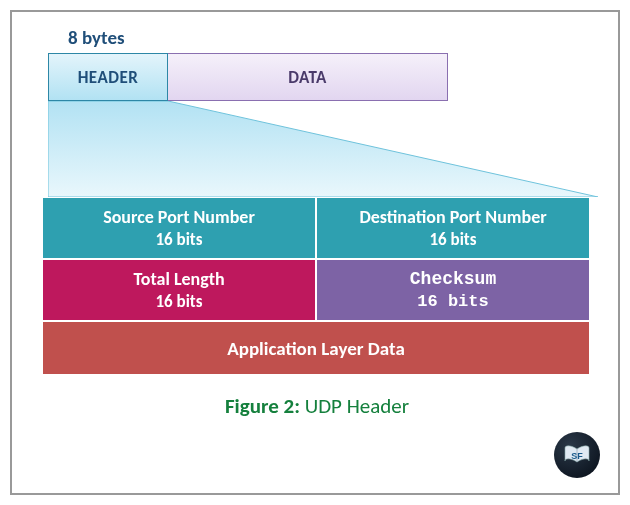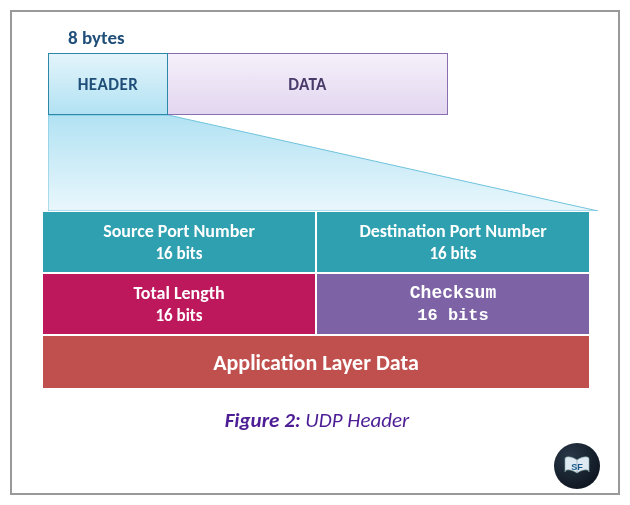--- a/index.html
+++ b/index.html
@@ -20,21 +20,21 @@
   }
   .bytes-label {
     color: #1f4e79;
     font-size: 19px;
     font-weight: 600;
     margin-left: 28px;
     margin-bottom: 4px;
   }
   .packet-row {
     display: flex;
-    height: 62px;
+    height: 48px;
     width: 400px;
     margin-left: 8px;
   }
   .header-box {
     width: 120px;
     background: linear-gradient(to bottom, #e3f4fb 0%, #b2e2f3 100%);
     border: 1.5px solid #2d87a6;
     color: #1f4e79;
     font-weight: 700;
     font-size: 17px;
@@ -82,38 +82,37 @@
     line-height: 1.25;
   }
   .teal { background: #2ea0b0; }
   .orange { background: #be185d; }
   .purple { background: #7d63a5; font-family: Liberation Mono, monospace; }
   .red-row {
     height: 54px;
     background: #c0504d;
     color: #fff;
     font-weight: 700;
-    font-size: 22px;
+    font-size: 19px;
     display: flex;
     align-items: center;
     justify-content: center;
     border: 1.5px solid #fff;
   }
   .caption {
     text-align: center;
     font-size: 21px;
-    color: #4c1d95;
+    color: #15803d;
     margin-top: 18px;
-    font-style: italic;
   }
   .caption .bold { font-weight: 700; }
   .logo {
     position: absolute;
     right: 18px;
-    bottom: 4px;
+    bottom: 15px;
     width: 46px;
     height: 46px;
     border-radius: 50%;
     background: radial-gradient(circle at 35% 30%, #2a3848 0%, #0d1520 80%);
     display: flex;
     align-items: center;
     justify-content: center;
   }
   .field-bits { font-size: 17px; font-weight: 600; }
 </style>

